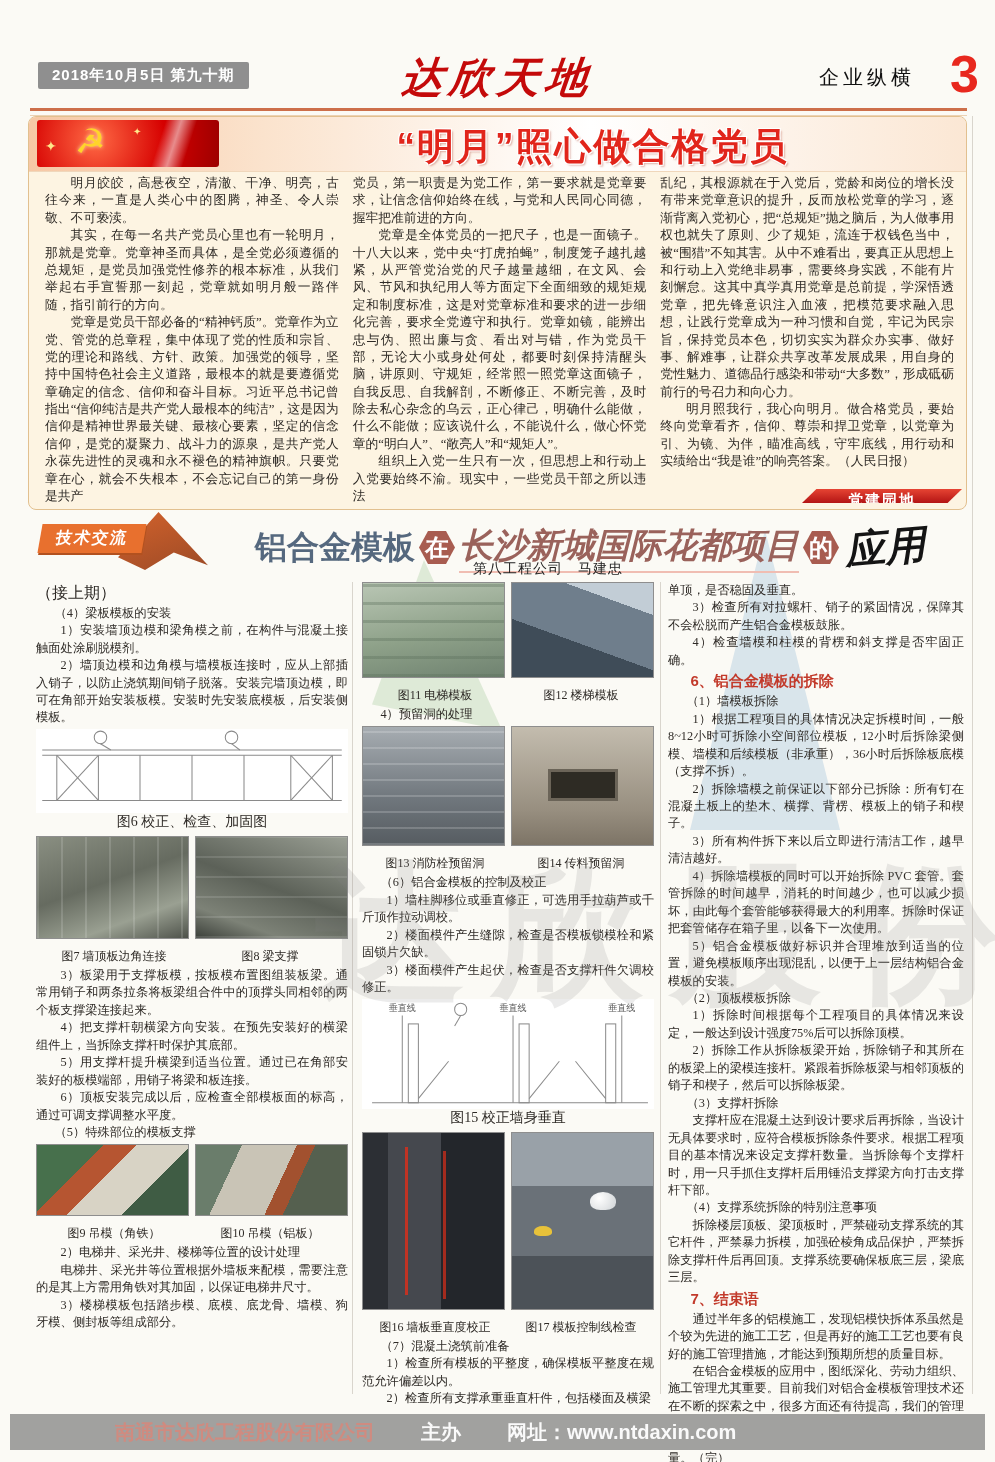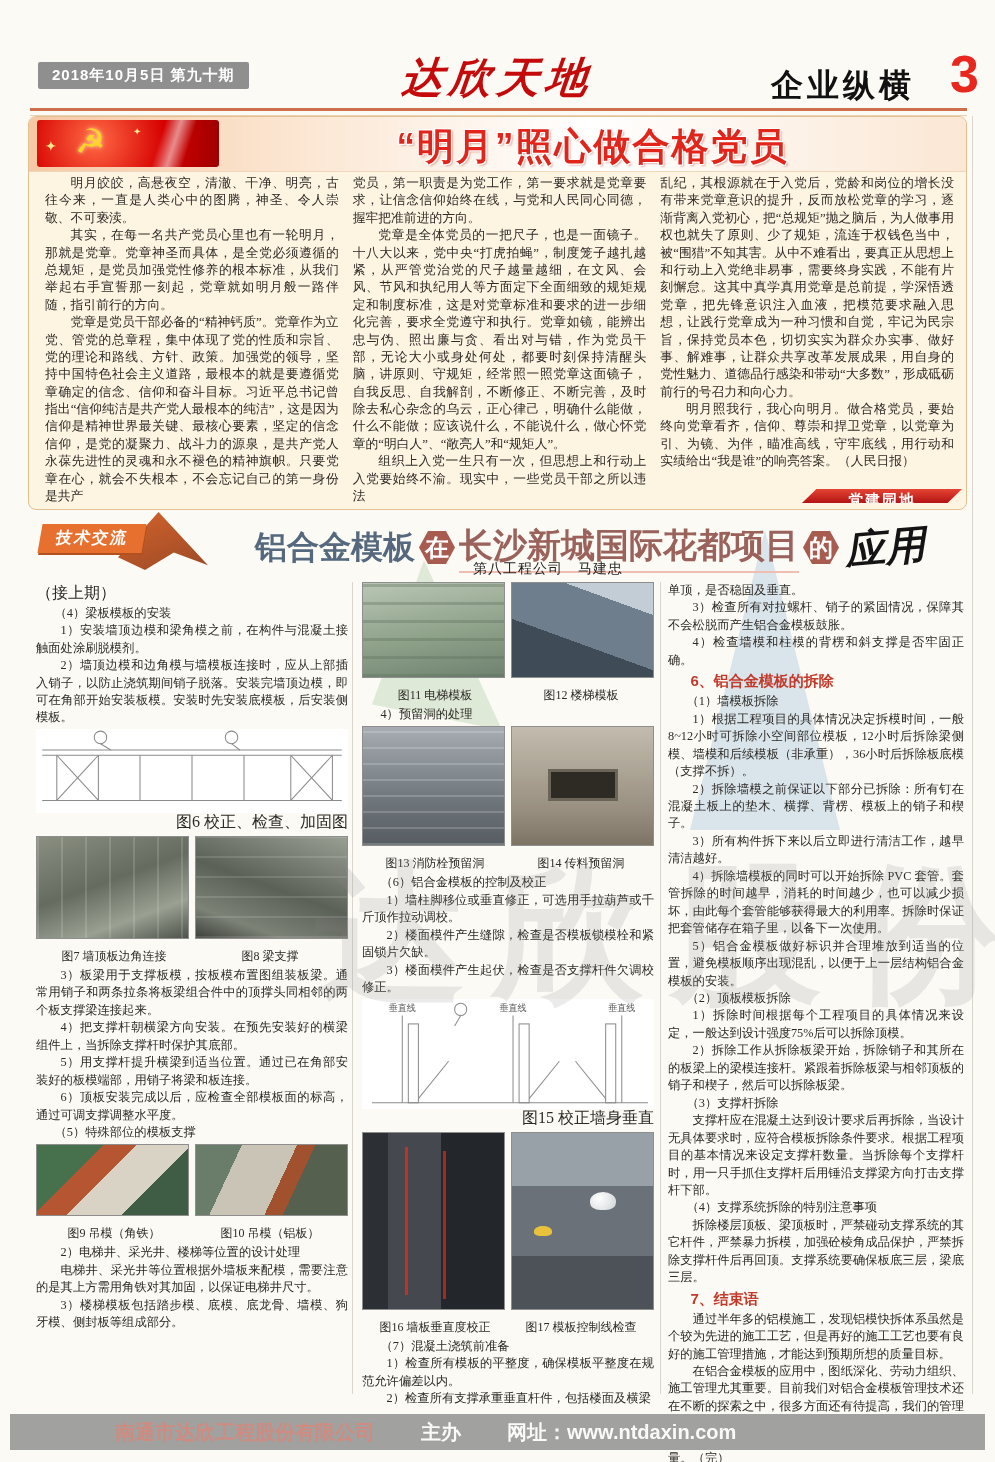--- a/index.html
+++ b/index.html
@@ -7,21 +7,21 @@
        font-family:"Liberation Serif",serif;overflow:hidden;color:#2e2a26;}
   .page{position:absolute;inset:0;background:#fbfaf5;}
 
   
   .date-box{position:absolute;left:38px;top:62px;background:#8f8f8f;color:#fff;
     font-family:"Liberation Sans",sans-serif;font-weight:bold;font-size:15px;
     padding:4px 14px;border-radius:2px;letter-spacing:1px;}
   .paper-title{position:absolute;left:0;right:0;top:50px;text-align:center;
     font-family:"DejaVu Serif",serif;font-style:italic;font-weight:bold;
     font-size:42px;color:#c40a0a;transform:skewX(-6deg);letter-spacing:6px;}
-  .section-title{position:absolute;right:80px;top:64px;font-size:32px;font-weight:bold;
+  .section-title{position:absolute;right:80px;top:64px;font-size:20px;font-weight:normal;
     letter-spacing:4px;color:#111;text-align:center;}
   .page-num{position:absolute;right:16px;top:44px;font-family:"Liberation Sans",sans-serif;
     font-size:52px;font-weight:bold;color:#e8281e;}
   .head-rule{position:absolute;left:30px;right:28px;top:108px;height:4px;
     border-top:3px solid #cd6f4a;border-bottom:1px solid #ecd2b4;}
 
   
   .lead-box{position:absolute;left:28px;right:28px;top:116px;height:392px;
     background:#fdf4e2;border:1px solid #e2c08f;border-radius:8px;overflow:hidden;}
   .lead-banner{position:absolute;left:0;right:0;top:0;height:54px;
@@ -61,41 +61,41 @@
     font-family:"Liberation Sans",sans-serif;font-weight:bold;font-size:16px;
     padding:4px 16px;transform:skewX(-10deg);letter-spacing:2px;box-shadow:1px 2px 0 #b2511f;}
   .tech-title-row{position:absolute;left:225px;right:40px;top:6px;display:flex;
     align-items:center;justify-content:center;gap:4px;white-space:nowrap;}
   .tt1{font-family:"Liberation Sans",sans-serif;font-weight:900;font-size:32px;color:#55687e;}
   .tconn{display:inline-block;width:36px;height:36px;background:#a85c50;color:#fff;
     clip-path:polygon(25% 4%,75% 4%,100% 50%,75% 96%,25% 96%,0 50%);
     font-family:"Liberation Sans",sans-serif;font-weight:bold;font-size:24px;
     line-height:36px;text-align:center;}
   .tt2{font-family:"Liberation Sans",sans-serif;font-weight:900;font-size:34px;color:#9a625b;
-    border-bottom:2px solid #f0bdb2;padding-bottom:2px;}
+    border-bottom:2px solid #f0bdb2;padding-bottom:2px;font-style:italic;}
   .tt3{font-family:"DejaVu Serif",serif;font-style:italic;font-weight:bold;font-size:40px;
     color:#141414;transform:rotate(-5deg);margin-left:2px;}
   .byline{position:absolute;left:300px;width:440px;top:46px;text-align:center;
     font-size:14px;color:#222;letter-spacing:1px;}
 
   
   .tcol{position:absolute;top:582px;display:flex;flex-direction:column;
     font-size:12.3px;line-height:1.42;text-align:justify;}
   .tcol1{left:36px;width:312px;}
   .tcol2{left:362px;width:292px;}
   .tcol3{left:668px;width:296px;}
   .vrule{position:absolute;top:582px;height:812px;border-left:1px solid #d9d5cd;}
   .vr1{left:352px;} .vr2{left:660px;} .vr3{left:972px;top:116px;height:1278px;}
   .tp{margin:0;text-indent:2em;}
   .tp.cont{text-indent:0;}
   .tsub{margin:0;text-indent:1.5em;}
   .th-red{margin:0;text-indent:1.5em;color:#c23a2b;font-weight:bold;
     font-family:"Liberation Sans",sans-serif;font-size:15px;line-height:1.6;}
   .note{margin:0;font-size:16px;}
-  .figcap{text-align:right;font-size:16px;line-height:16px;margin:1px 0 3px;text-indent:0;}
+  .figcap{text-align:center;font-size:14px;line-height:16px;margin:1px 0 3px;text-indent:0;}
   .figrow{display:flex;gap:6px;margin-top:3px;}
   .figcaps{display:flex;font-size:12px;line-height:16px;margin:9px 0 3px;}
   .figcaps span{flex:1;text-align:center;}
   .photo{flex:1;border:1px solid #8e8e8e;position:relative;overflow:hidden;}
   .ph-form{background:
     repeating-linear-gradient(90deg,rgba(255,255,255,.14) 0 2px,rgba(0,0,0,0) 2px 24px),
     linear-gradient(160deg,#8a8f82,#666b60 45%,#9aa092 75%,#4e524a);}
   .ph-beam{background:
     repeating-linear-gradient(0deg,rgba(255,255,255,.12) 0 2px,rgba(0,0,0,0) 2px 20px),
     linear-gradient(200deg,#9a9f94,#5c6158 50%,#7d8277 80%,#3c403a);}

